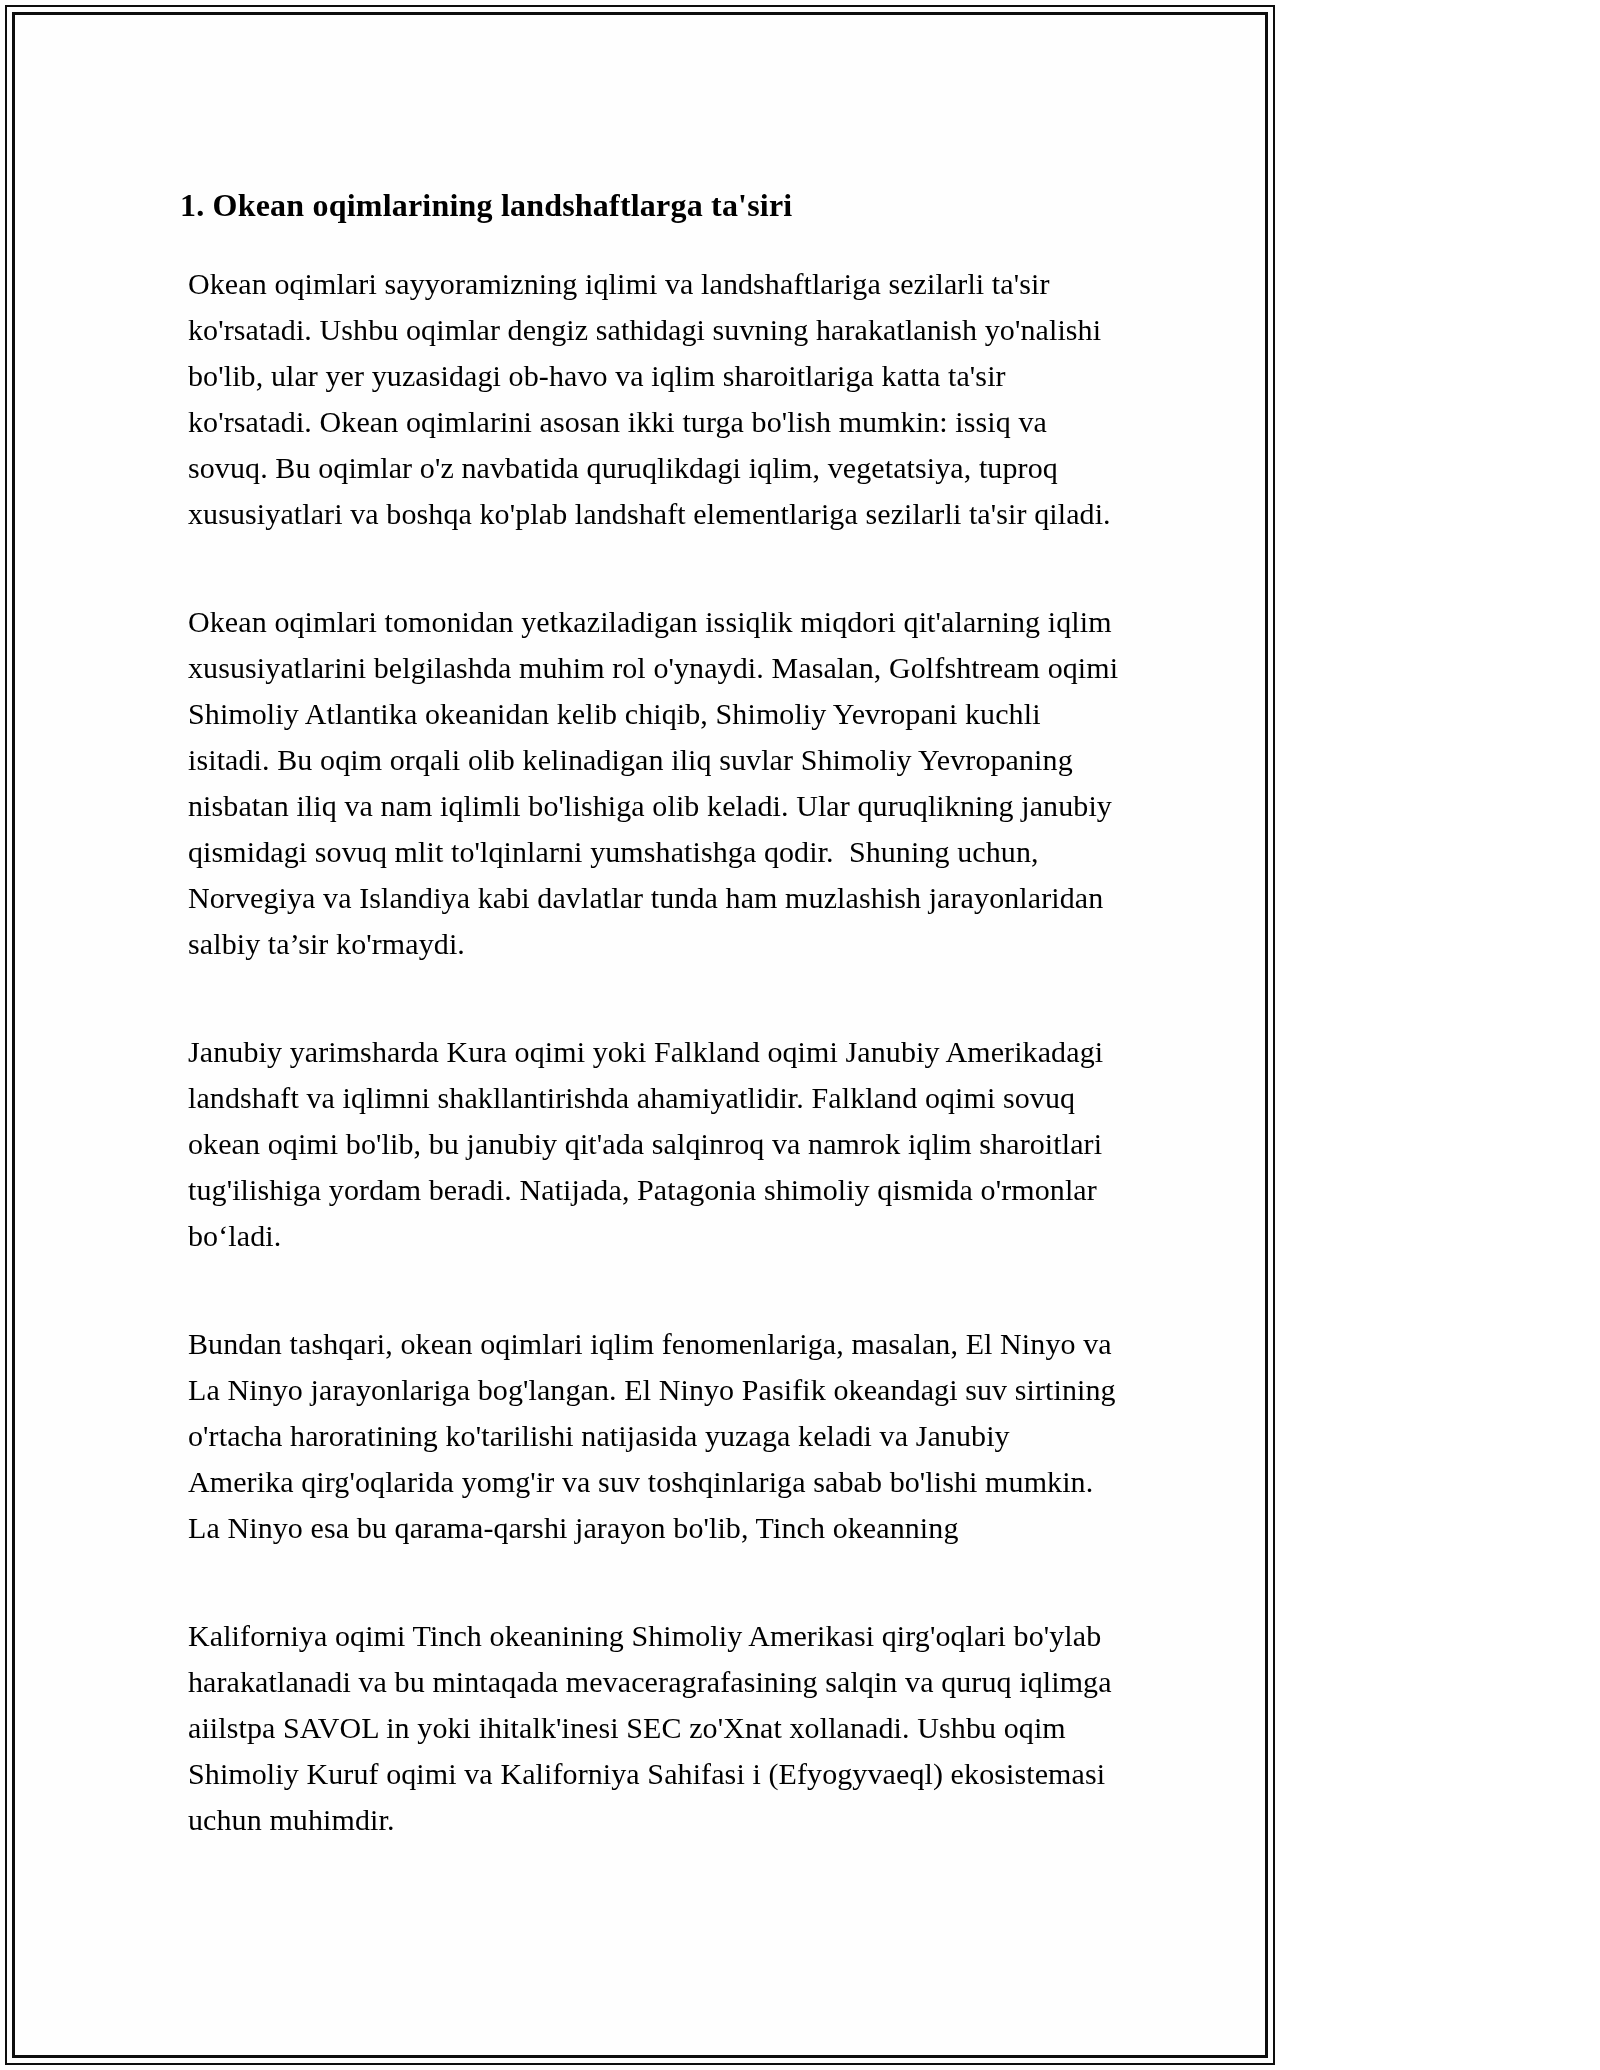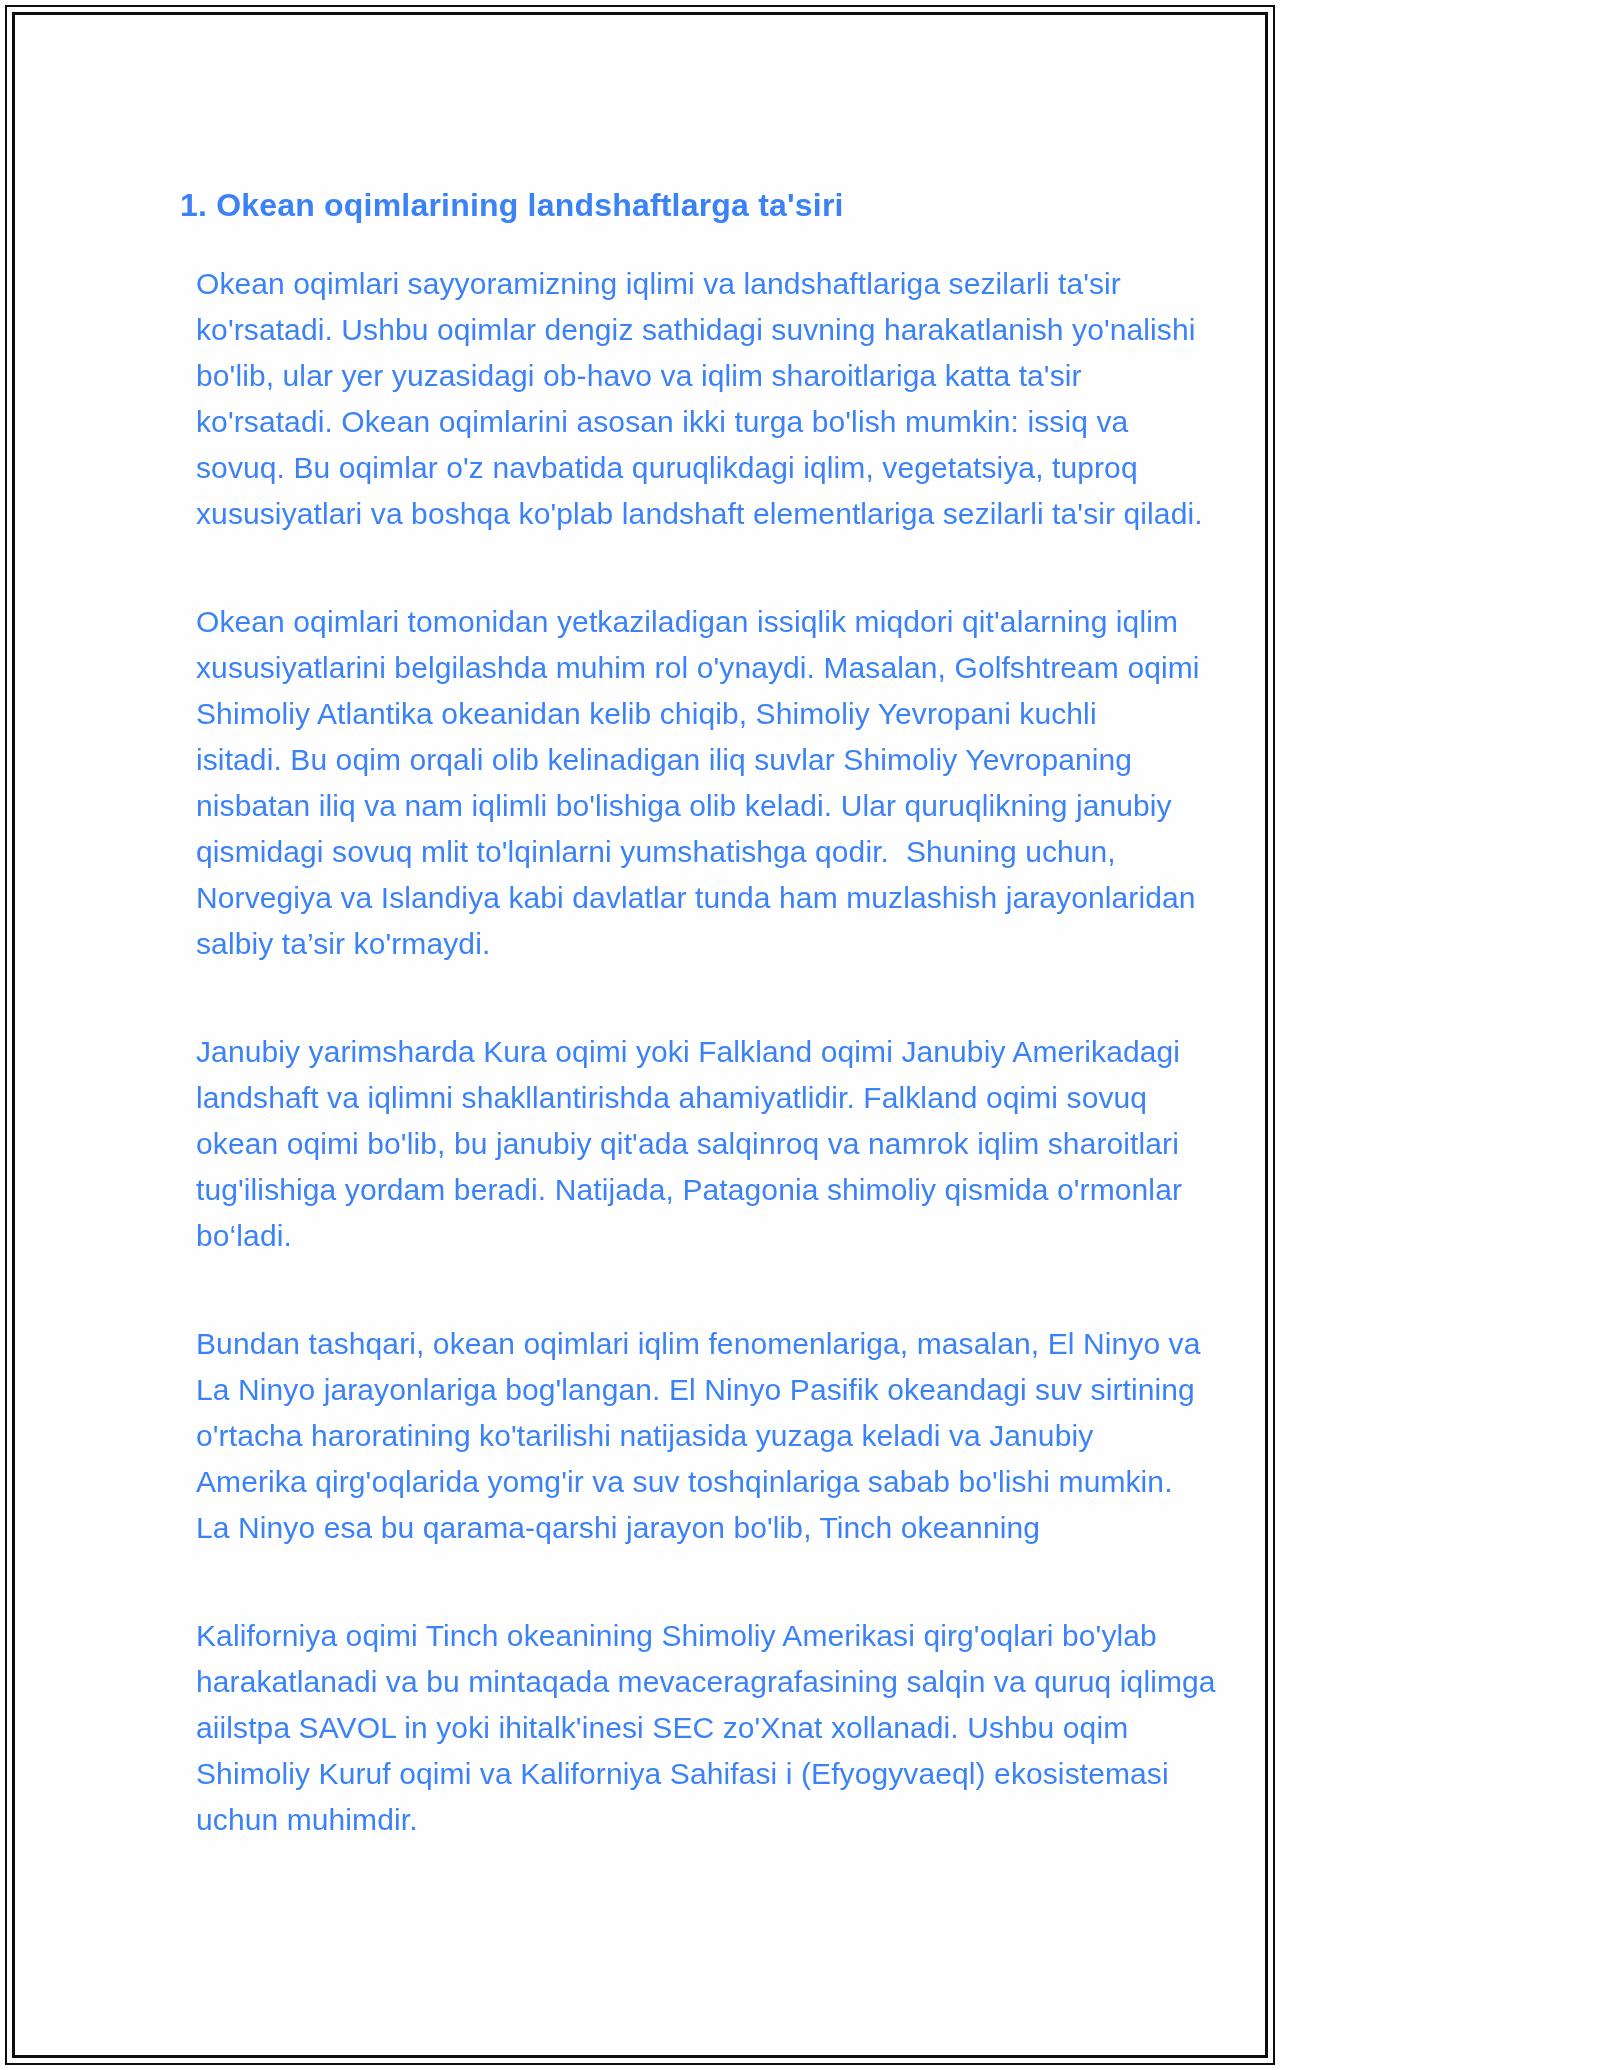--- a/index.html
+++ b/index.html
@@ -6,22 +6,22 @@
     margin: 0;
     padding: 0;
     background: #ffffff;
   }
   .page {
     position: relative;
     width: 1280px;
     height: 2070px;
     background: #fefefe;
     overflow: hidden;
-    font-family: Liberation Sans, sans-serif;
-    color: #3b82f6;
+    font-family: Liberation Serif, serif;
+    color: #000000;
   }
   .frame-outer {
     position: absolute;
     inset: 5px;
     border: 2px solid #0d0d0d;
     pointer-events: none;
   }
   .frame-inner {
     position: absolute;
     inset: 12px;
@@ -37,21 +37,21 @@
   .doc-title {
     font-size: 32px;
     font-weight: bold;
     line-height: 40px;
     margin: 0 0 36px 0;
     letter-spacing: 0.2px;
   }
   .para {
     font-size: 30px;
     line-height: 46px;
-    margin: 0 0 62px 16px;
+    margin: 0 0 62px 8px;
     white-space: pre-wrap;
     letter-spacing: 0.1px;
   }
 </style>
 </head>
 <body>
 
 <div class="page">
   <div class="frame-outer"></div>
   <div class="frame-inner"></div>

